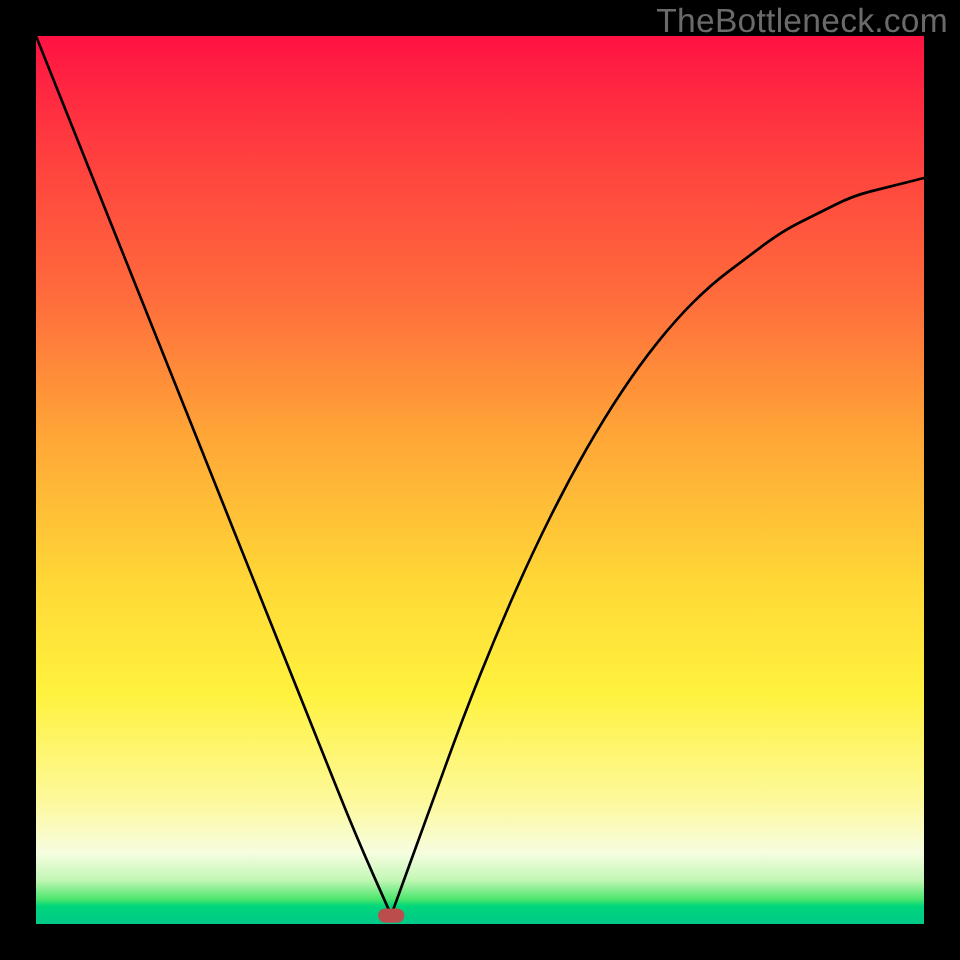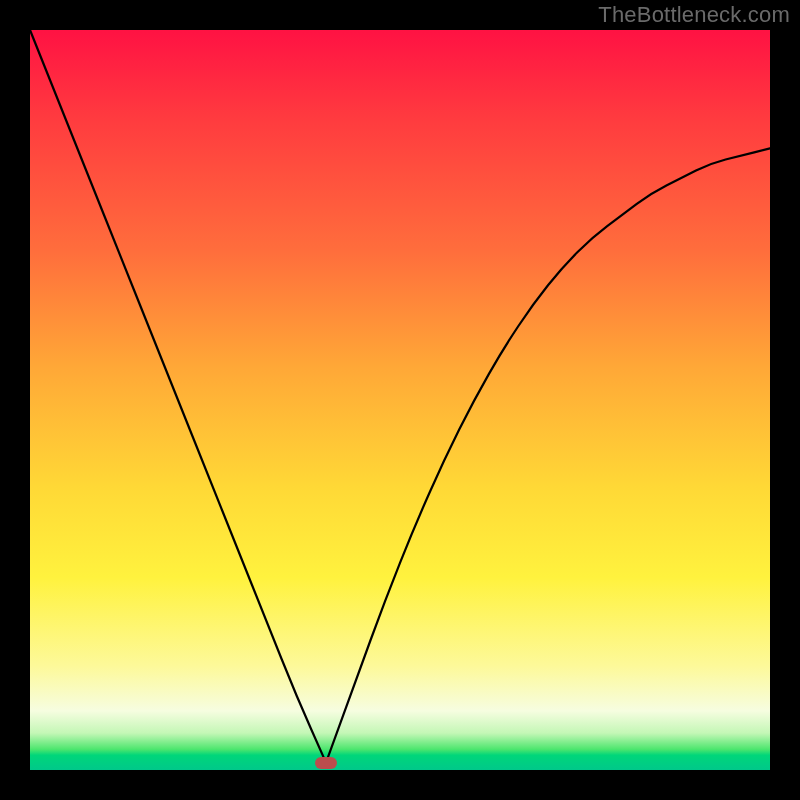--- a/index.html
+++ b/index.html
@@ -15,21 +15,21 @@
     position: relative;
     width: 800px;
     height: 800px;
     background: #000;
   }
   .watermark {
     position: absolute;
     top: 2px;
     right: 10px;
     color: #6a6a6a;
-    font-size: 22px;
+    font-size: 28px;
     font-weight: 400;
     letter-spacing: 0.2px;
     user-select: none;
   }
   .plot-area {
     position: absolute;
     left: 30px;
     top: 30px;
     width: 740px;
     height: 740px;

